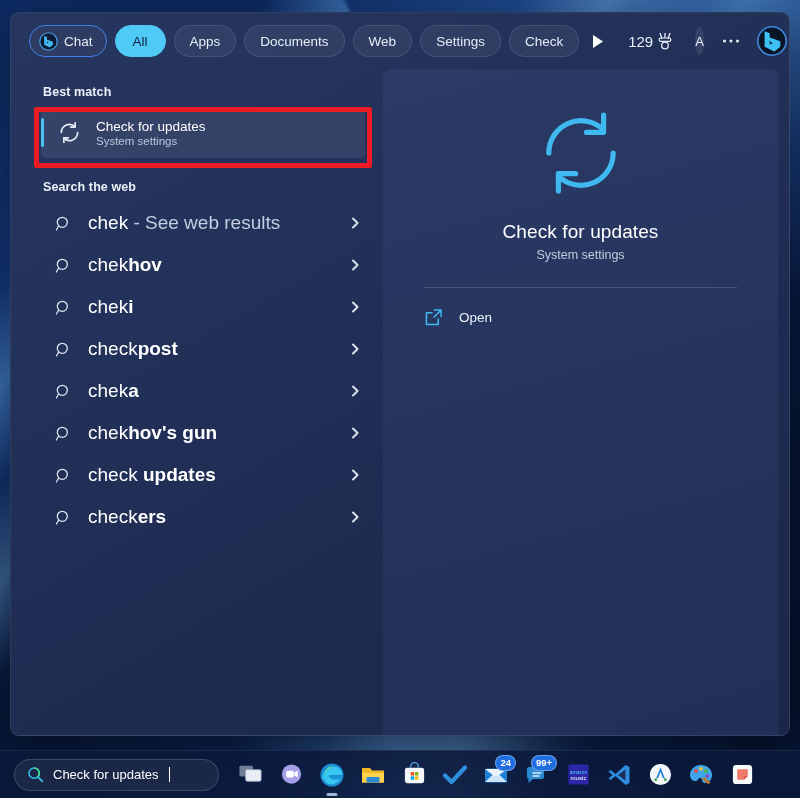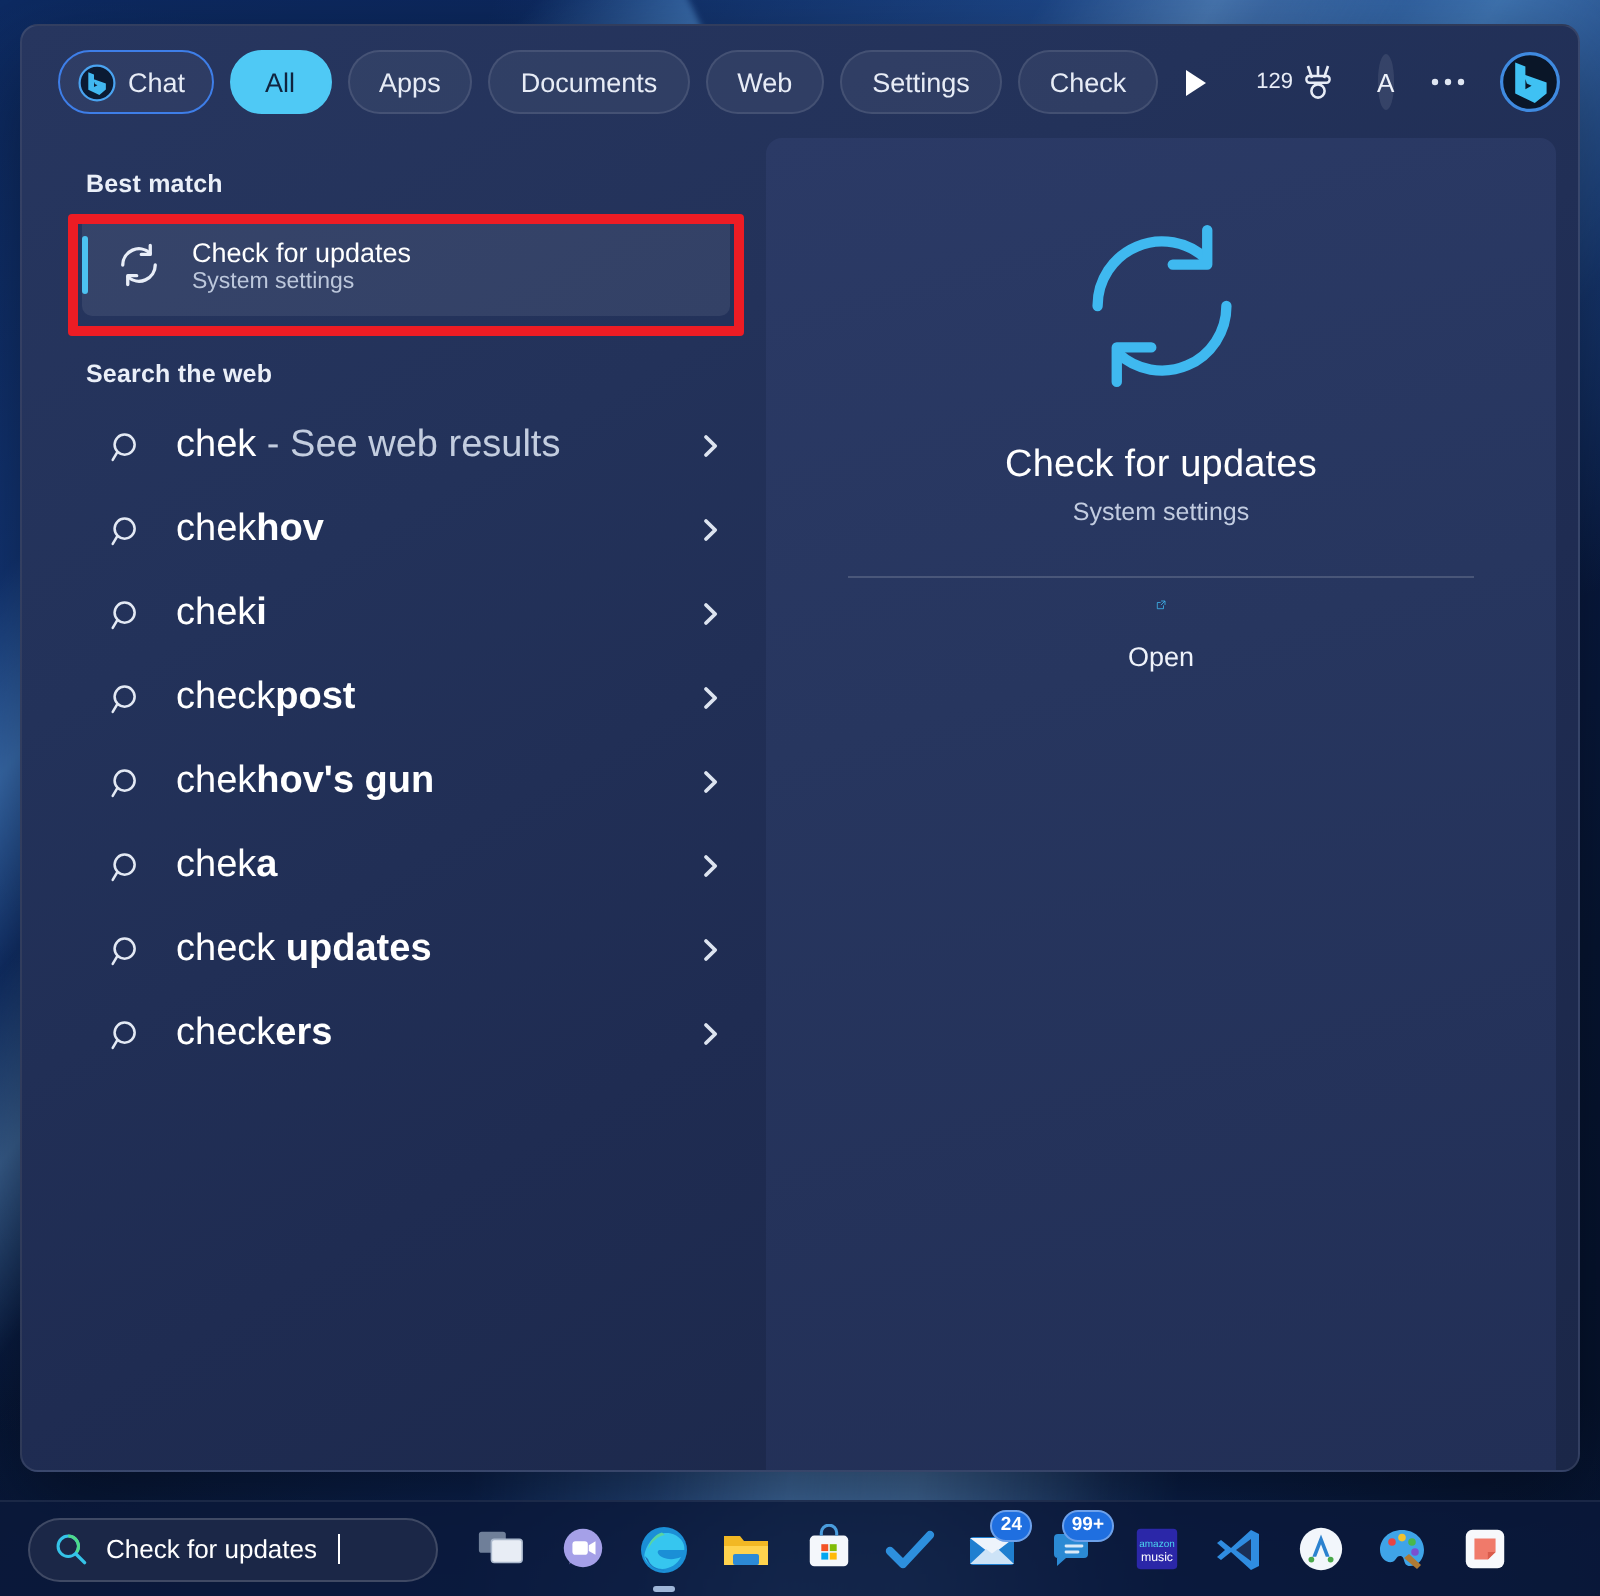--- a/index.html
+++ b/index.html
@@ -97,21 +97,21 @@
   #more-arrow {
     width: 30px; height: 30px;
     display: flex; align-items: center; justify-content: center;
     margin-left: 4px;
     cursor: default;
   }
   #rewards {
     display: flex; align-items: center; gap: 4px;
     margin-left: 16px;
     color: #e7ecf6;
-    font-size: 11px;
+    font-size: 15px;
     cursor: default;
   }
   #acct-btn {
     width: 28px; height: 28px; margin-left: 14px;
     border-radius: 50%;
     background: rgba(255,255,255,0.09);
     display: flex; align-items: center; justify-content: center;
     font-size: 13px; color: #eef2fa;
     cursor: default;
   }
@@ -216,21 +216,20 @@
     background: rgba(255,255,255,0.16);
     margin: 25px auto 0;
   }
   #open-action {
     display: flex; align-items: center; gap: 16px;
     width: 313px;
     height: 36px;
     margin: 11px auto 0;
     border-radius: 4px;
     cursor: default;
-    flex-direction: column;
   }
   #open-label { font-size: 13.5px; color: #eef2fa; }
 
   
   #taskbar {
     position: absolute;
     left: 0; bottom: 0;
     width: 800px; height: 48px;
     background: rgba(10,24,58,0.86);
     border-top: 1px solid rgba(255,255,255,0.07);
@@ -426,31 +425,31 @@
             <div class="sugg-text"><span class="pfx">check</span><span class="bold">post</span><span class="tail"></span></div>
             <svg class="chev" width="12" height="12" viewBox="0 0 12 12">
               <path d="M4 1.5 L8.6 6 L4 10.5" fill="none" stroke="#dde4f0" stroke-width="1.9" stroke-linecap="round" stroke-linejoin="round"></path>
             </svg>
           </div>
           <div class="sugg-row">
             <svg width="17" height="17" viewBox="0 0 20 20">
               <circle cx="8.6" cy="8.6" r="5.9" fill="none" stroke="#e3e9f4" stroke-width="1.5"></circle>
               <path d="M4.3 13 L1.6 17.6" stroke="#e3e9f4" stroke-width="1.5" stroke-linecap="round"></path>
             </svg>
+            <div class="sugg-text"><span class="pfx">chek</span><span class="bold">a</span><span class="tail"></span></div>
+            <svg class="chev" width="12" height="12" viewBox="0 0 12 12">
+              <path d="M4 1.5 L8.6 6 L4 10.5" fill="none" stroke="#dde4f0" stroke-width="1.9" stroke-linecap="round" stroke-linejoin="round"></path>
+            </svg>
+          </div>
+          <div class="sugg-row">
+            <svg width="17" height="17" viewBox="0 0 20 20">
+              <circle cx="8.6" cy="8.6" r="5.9" fill="none" stroke="#e3e9f4" stroke-width="1.5"></circle>
+              <path d="M4.3 13 L1.6 17.6" stroke="#e3e9f4" stroke-width="1.5" stroke-linecap="round"></path>
+            </svg>
             <div class="sugg-text"><span class="pfx">chek</span><span class="bold">hov's gun</span><span class="tail"></span></div>
-            <svg class="chev" width="12" height="12" viewBox="0 0 12 12">
-              <path d="M4 1.5 L8.6 6 L4 10.5" fill="none" stroke="#dde4f0" stroke-width="1.9" stroke-linecap="round" stroke-linejoin="round"></path>
-            </svg>
-          </div>
-          <div class="sugg-row">
-            <svg width="17" height="17" viewBox="0 0 20 20">
-              <circle cx="8.6" cy="8.6" r="5.9" fill="none" stroke="#e3e9f4" stroke-width="1.5"></circle>
-              <path d="M4.3 13 L1.6 17.6" stroke="#e3e9f4" stroke-width="1.5" stroke-linecap="round"></path>
-            </svg>
-            <div class="sugg-text"><span class="pfx">chek</span><span class="bold">a</span><span class="tail"></span></div>
             <svg class="chev" width="12" height="12" viewBox="0 0 12 12">
               <path d="M4 1.5 L8.6 6 L4 10.5" fill="none" stroke="#dde4f0" stroke-width="1.9" stroke-linecap="round" stroke-linejoin="round"></path>
             </svg>
           </div>
           <div class="sugg-row">
             <svg width="17" height="17" viewBox="0 0 20 20">
               <circle cx="8.6" cy="8.6" r="5.9" fill="none" stroke="#e3e9f4" stroke-width="1.5"></circle>
               <path d="M4.3 13 L1.6 17.6" stroke="#e3e9f4" stroke-width="1.5" stroke-linecap="round"></path>
             </svg>
             <div class="sugg-text"><span class="pfx">check</span><span class="bold"> updates</span><span class="tail"></span></div>

